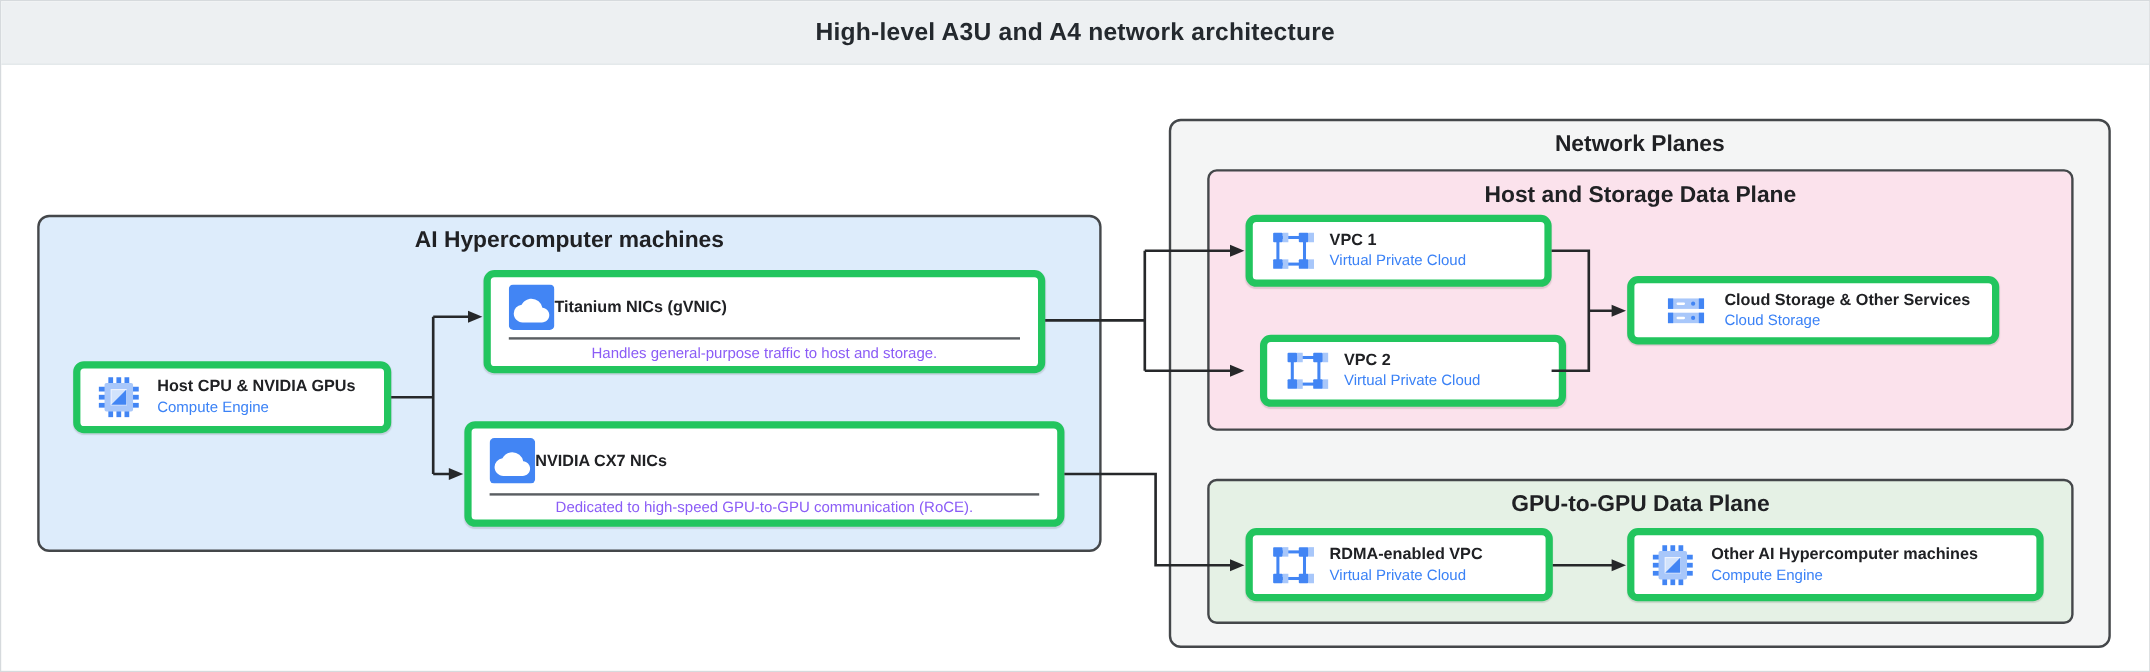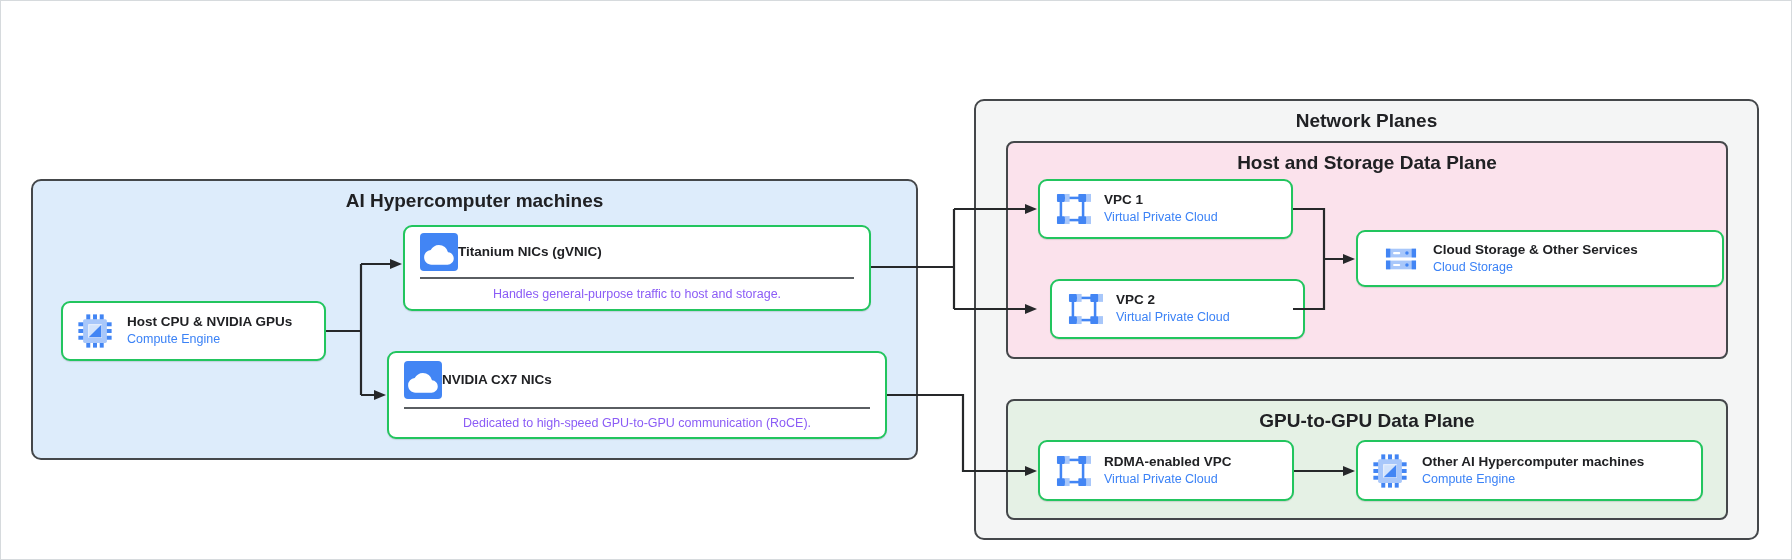--- a/index.html
+++ b/index.html
@@ -21,21 +21,21 @@
   .clabel { text-align:center; font-weight:bold; font-size:19px; color:#202124; padding-top:9px; }
 
   #c-machines   { left:30px;  top:178px; width:887px; height:281px; background:#ddecfb; }
   #c-planes     { left:973px; top:98px;  width:785px; height:441px; background:#f4f5f5; }
   #c-hoststore  { left:1005px;top:140px; width:722px; height:218px; background:#fbe2ec; border-radius:8px; }
   #c-gpuplane   { left:1005px;top:398px; width:722px; height:121px; background:#e5f1e5; border-radius:8px; }
 
   
   .node {
     position:absolute; box-sizing:border-box; background:#fff;
-    border:2px solid #22c55e; border-radius:9px;
+    border:6px solid #22c55e; border-radius:9px;
     display:flex; align-items:center; gap:13px; padding:0 10px 0 13px;
     box-shadow:0 1px 1px rgba(0,0,0,0.12);
   }
   .node .txt { display:flex; flex-direction:column; justify-content:center; }
   .node .t { font-weight:bold; font-size:13.5px; color:#202124; line-height:1.25; }
   .node .s { font-size:12.5px; color:#3b82f6; margin-top:1px; line-height:1.25; }
 
   
   .nic { flex-direction:column; align-items:stretch; gap:0; padding:0; }
   .nic-head { display:flex; align-items:center; gap:0; padding:0 15px; flex:0 0 auto; }
@@ -43,36 +43,39 @@
   .nic-desc { flex:1 1 auto; display:flex; align-items:center; justify-content:center;
               font-size:12.5px; color:#8b5cf6; }
 
   #n-host     { left:60px;   top:300px; width:265px; height:60px; }
   #n-titanium { left:402px;  top:224px; width:468px; height:86px; }
   #n-titanium .nic-head { height:50px; }
   #n-cx7      { left:386px;  top:350px; width:500px; height:88px; }
   #n-cx7 .nic-head { height:54px; }
   #n-vpc1     { left:1037px; top:178px; width:255px; height:60px; }
   #n-vpc2     { left:1049px; top:278px; width:255px; height:60px; }
-  #n-storage  { left:1355px; top:229px; width:368px; height:57px;padding-left:24px; }
+  #n-storage  { left:1355px; top:229px; width:310px; height:57px;padding-left:24px; }
   #n-rdma     { left:1037px; top:439px; width:256px; height:61px; }
   #n-other    { left:1355px; top:439px; width:347px; height:61px; }
 
   .icon { flex:0 0 auto; width:38px; height:38px; display:block; }
   .icon svg { display:block; width:38px; height:38px; }
 
   #connectors { position:absolute; left:0; top:0; width:1790px; height:558px; pointer-events:none; }
   #connectors path { stroke:#26282a; stroke-width:2.2; fill:none; }
   #connectors polygon { fill:#26282a; }
 </style>
 </head>
 <body>
 
 <div id="canvas">
 
+  <div id="header">
+    <span class="title">High-level A3U and A4 network architecture</span>
+  </div>
 
   <div id="c-machines" class="container">
     <div class="clabel">AI Hypercomputer machines</div>
   </div>
 
   <div id="c-planes" class="container">
     <div class="clabel">Network Planes</div>
   </div>
   <div id="c-hoststore" class="container">
     <div class="clabel">Host and Storage Data Plane</div>

